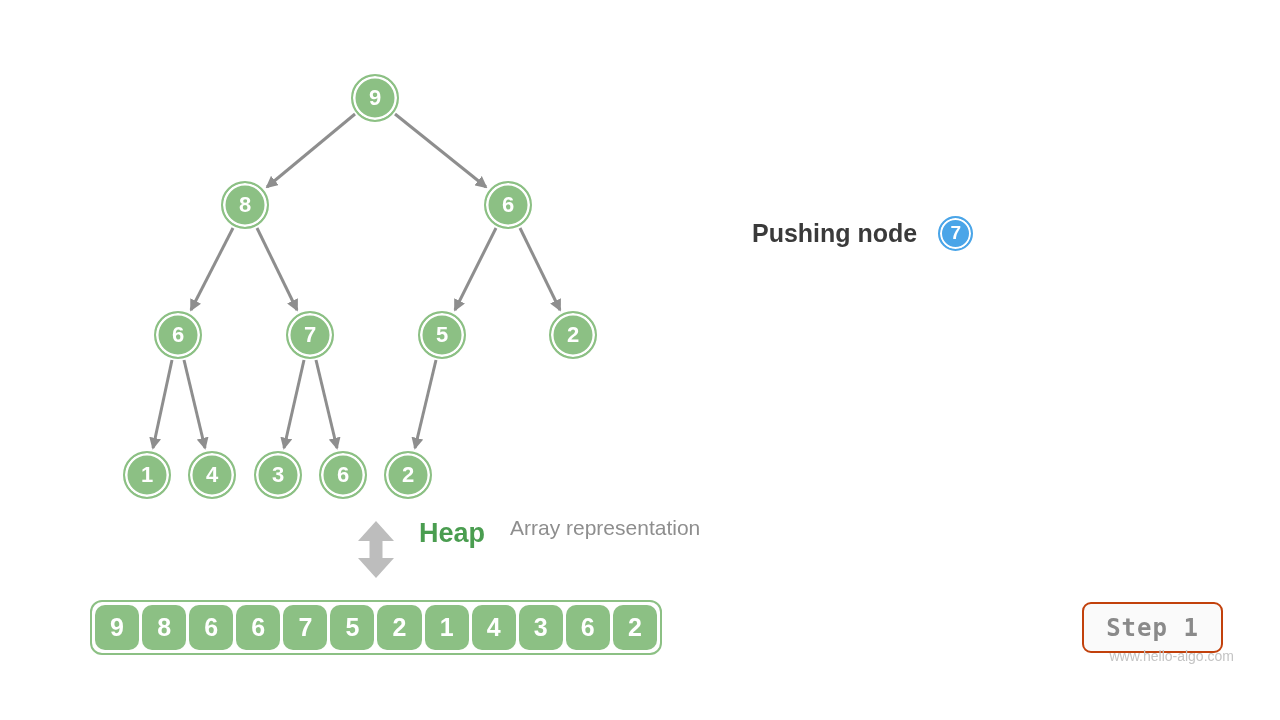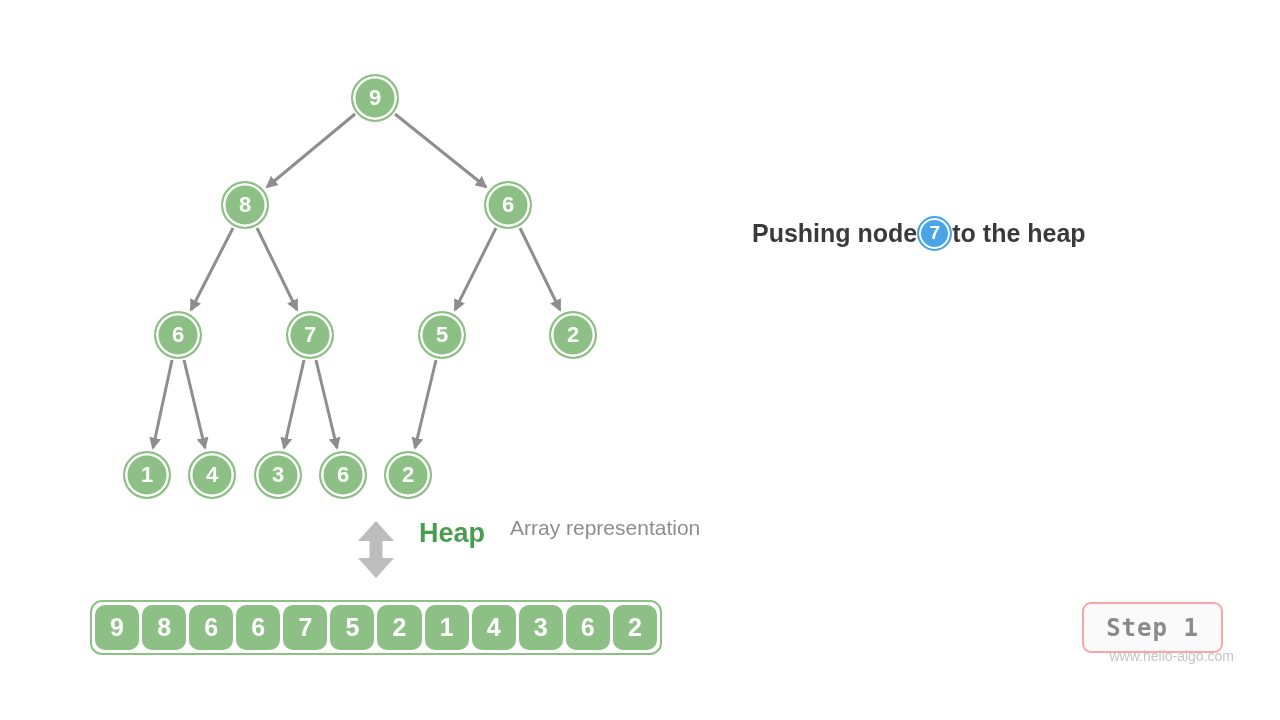--- a/index.html
+++ b/index.html
@@ -20,21 +20,21 @@
     border: 2px solid #8CC084;
     background: #8CC084;
     box-shadow: inset 0 0 0 2.5px #ffffff;
     border-radius: 50%;
     display: flex; align-items: center; justify-content: center;
     color: #ffffff; font-size: 22px; font-weight: bold;
   }
 
   .caption {
     position: absolute; left: 752px; top: 210px; height: 46px;
-    display: flex; align-items: center; gap: 0;
+    display: flex; align-items: center; gap: 21px;
     color: #3A3A3A; font-size: 25px; font-weight: bold; white-space: nowrap;
   }
   .caption .highlight-node {
     width: 35px; height: 35px;
     box-sizing: border-box;
     border: 2px solid #4AA5E8;
     background: #4AA5E8;
     box-shadow: inset 0 0 0 2px #ffffff;
     border-radius: 50%;
     display: flex; align-items: center; justify-content: center;
@@ -68,21 +68,21 @@
     border-radius: 10px;
     background: #8CC084;
     display: flex; align-items: center; justify-content: center;
     color: #ffffff; font-size: 25px; font-weight: bold;
   }
 
   .step-badge {
     position: absolute; left: 1082px; top: 602px;
     width: 141px; height: 51px;
     box-sizing: border-box;
-    border: 2px solid #fca5a5;
+    border: 2px solid #c2410c;
     border-radius: 9px;
     background: #FAFAFA;
     display: flex; align-items: center; justify-content: center;
     color: #8A8A8A; font-size: 24px; font-weight: bold;
     font-family: "DejaVu Sans Mono", monospace;
     letter-spacing: 1px;
   }
 
   .watermark {
     position: absolute; right: 46px; top: 648px;
@@ -125,21 +125,20 @@
   <div class="tree-node" style="left:549px; top:311px;">2</div>
   <div class="tree-node" style="left:123px; top:451px;">1</div>
   <div class="tree-node" style="left:188px; top:451px;">4</div>
   <div class="tree-node" style="left:254px; top:451px;">3</div>
   <div class="tree-node" style="left:319px; top:451px;">6</div>
   <div class="tree-node" style="left:384px; top:451px;">2</div>
 
   <div class="caption">
     <span>Pushing node</span>
     <span class="highlight-node">7</span>
-    <span>to the heap</span>
   </div>
 
   <svg class="heap-arrow" width="36" height="57" viewBox="0 0 36 57">
     <path d="M18 0 L36 20 L24.5 20 L24.5 37 L36 37 L18 57 L0 37 L11.5 37 L11.5 20 L0 20 Z" fill="#BDBDBD"></path>
   </svg>
   <div class="heap-label">Heap</div>
   <div class="repr-label repr-tree">Array representation</div>
 
   <div class="array-box">
     <div class="array-cell">9</div>

